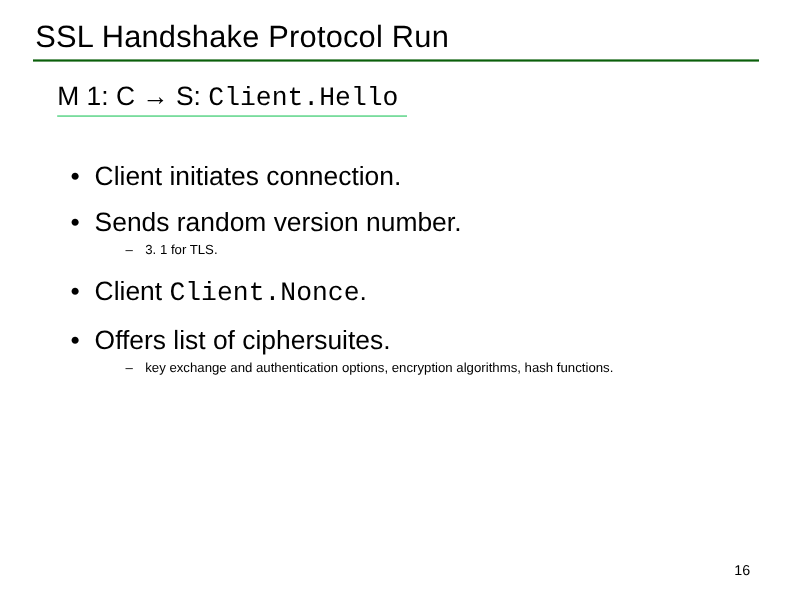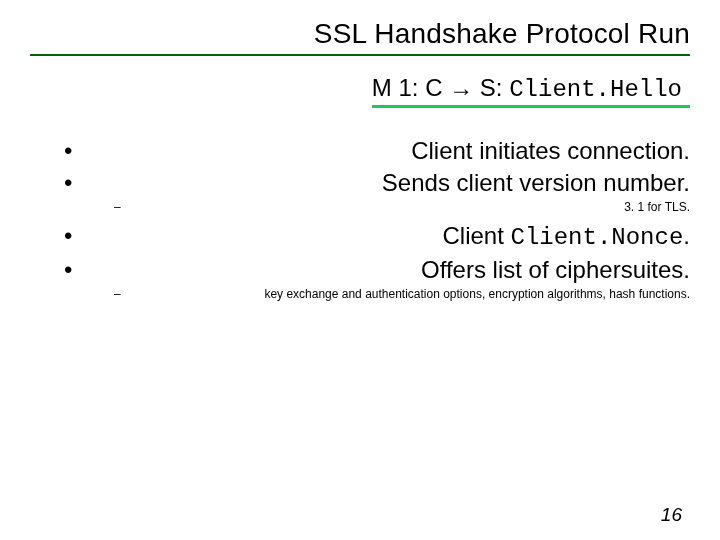--- a/index.html
+++ b/index.html
@@ -11,59 +11,58 @@
     font-family: Arial, Helvetica, sans-serif;
     color: #000;
     overflow: hidden;
   }
   .slide {
     box-sizing: border-box;
     width: 720px;
     height: 540px;
     padding: 18px 30px 28px 30px;
     position: relative;
-    text-align: right;
   }
   .title {
     font-size: 28px;
     font-weight: 400;
     margin: 0 0 4px 2px;
     letter-spacing: 0.2px;
   }
   .rule {
     border: none;
     border-top: 2.5px solid #0a5f0a;
     margin: 2px 0 18px 0;
     width: 100%;
   }
   .m1-line {
     font-size: 24px;
     margin: 0 0 28px 22px;
-    border-bottom: 3px solid #22c55e;
+    border-bottom: 1px solid #22c55e;
     display: inline-block;
     padding-bottom: 2px;
     padding-right: 8px;
   }
   .m1-line .mono {
     font-family: "Courier New", Courier, monospace;
   }
   .arrow {
     font-family: Arial, Helvetica, sans-serif;
   }
   ul.top {
     list-style: none;
     padding: 0 0 0 34px;
     margin: 0;
     font-size: 24px;
     line-height: 1.25;
   }
   ul.top > li {
     position: relative;
     padding-left: 22px;
-    margin: 0 0 2px 0;
+    margin: 12px 0 2px 0;
   }
   ul.top > li::before {
     content: "•";
     position: absolute;
     left: 0;
     top: 0;
     font-size: 24px;
   }
   ul.sub {
     list-style: none;
@@ -83,42 +82,41 @@
     left: 0;
     top: 0;
   }
   .mono {
     font-family: Liberation Mono, monospace;
   }
   .pagenum {
     position: absolute;
     right: 38px;
     bottom: 14px;
-    font-size: 19px;
-    font-style: italic;
+    font-size: 13px;
   }
 </style>
 </head>
 <body>
 
 <div class="slide">
 
   <h1 class="title">SSL Handshake Protocol Run</h1>
   <hr class="rule">
 
   <div class="m1-line">
     <span>M 1: C </span><span class="arrow">→</span><span> S: </span><span class="mono">Client.Hello</span>
   </div>
 
   <ul class="top">
     <li>
       <span>Client initiates connection.</span>
     </li>
     <li>
-      <span>Sends client version number.</span>
+      <span>Sends random version number.</span>
       <ul class="sub">
         <li>
           <span>3. 1 for TLS.</span>
         </li>
       </ul>
     </li>
     <li>
       <span>Client </span><span class="mono">Client.Nonce</span><span>.</span>
     </li>
     <li>

